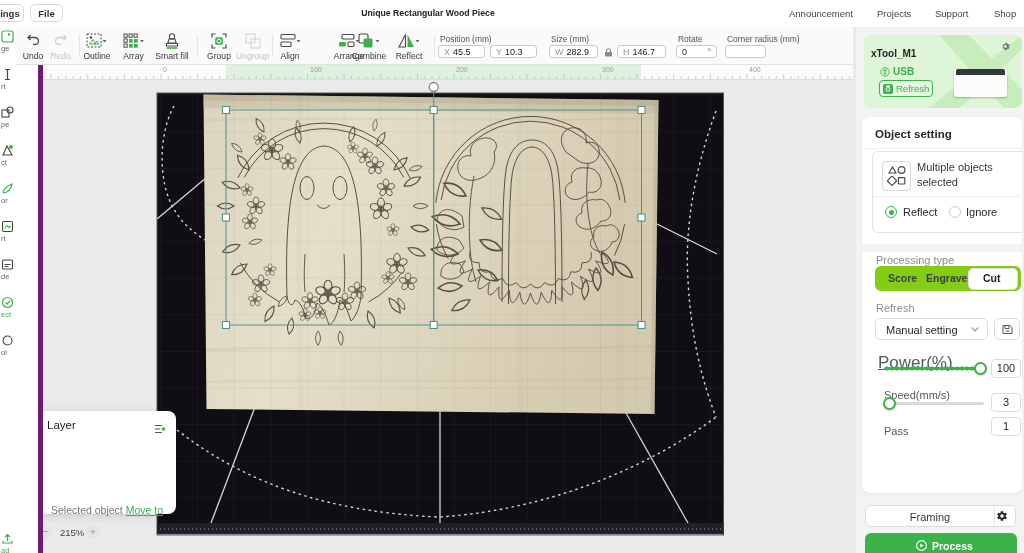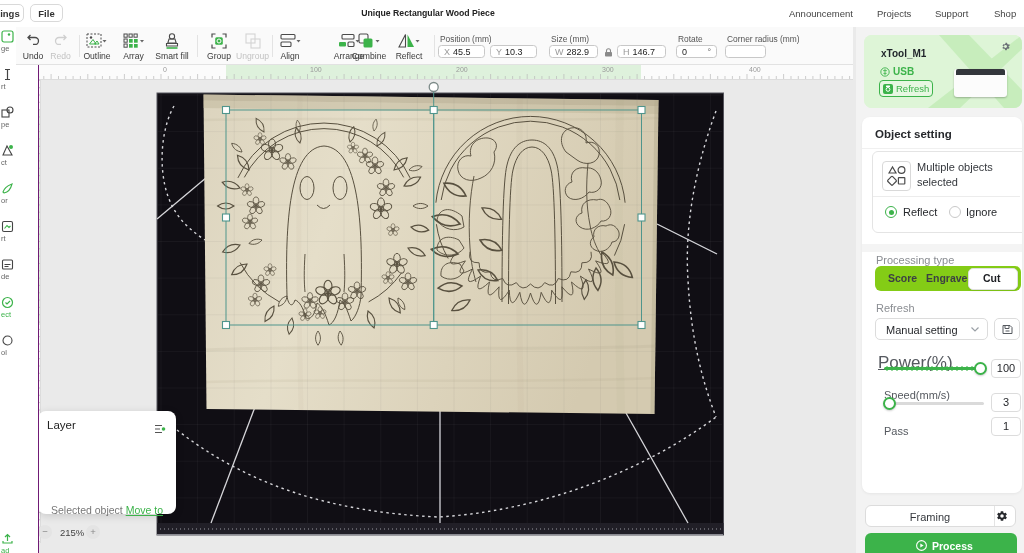--- a/index.html
+++ b/index.html
@@ -21,21 +21,21 @@
   .tool .lbl{position:absolute;left:0;top:24px;width:100%;font-size:8.6px;color:#3a3a3a;}
   .tool.dis .lbl{color:#c3c3c3;}
   .sep{position:absolute;top:8px;width:1px;height:22px;background:#e3e3e3;}
   .flabel{position:absolute;top:7px;font-size:8.4px;color:#555;}
   .finput{position:absolute;top:18px;height:13px;border:1px solid #c8c8c8;border-radius:3.5px;
           background:#fff;font-size:9px;color:#222;line-height:13px;padding-left:5px;
           box-sizing:border-box;}
   .finput .pfx{color:#999;margin-right:3px;}
   
   #sidebar{left:0;top:27px;width:26px;height:526px;background:#fff;z-index:1;
-           border-right:1px solid #701a75;box-sizing:border-box;overflow:hidden;padding-left:38px;}
+           border-right:5px solid #701a75;box-sizing:border-box;overflow:hidden;padding-left:38px;}
   .sit{position:absolute;left:0;width:26px;text-align:left;}
   .sit .ic{position:absolute;left:1px;top:0;width:13px;height:13px;}
   .sit .sl{position:absolute;left:1px;top:14px;font-size:7.5px;color:#666;}
   
   #rpanel{left:856px;top:27px;width:168px;height:526px;background:#f3f3f3;}
   #devcard{position:absolute;left:8px;top:8px;width:158px;height:73px;border-radius:8px;
            background:#def5d7;overflow:hidden;}
   #setcard{position:absolute;left:6px;top:90px;width:160px;height:376px;border-radius:8px;
            background:#fff;box-shadow:0 1px 3px rgba(0,0,0,.06);overflow:hidden;}
   #framing{position:absolute;left:9px;top:478px;width:151px;height:22px;background:#fff;
@@ -410,21 +410,21 @@
 
 <div class="abs" id="rpanel">
   <div id="devcard">
     <svg width="158" height="73" viewBox="0 0 158 73" style="position:absolute;left:0;top:0;">
       <rect width="158" height="73" fill="#def5d7"></rect>
       <g fill="#c3ecb8" opacity="0.85">
         <path d="M75 0 L105 0 L158 55 L158 73 L140 73 Z"></path>
         <path d="M158 0 L158 14 L96 73 L64 73 Z"></path>
       </g>
     </svg>
-    <div style="position:absolute;left:17px;top:13px;font-size:10px;font-weight:bold;color:#1f2329;">xTool_M1</div>
+    <div style="position:absolute;left:7px;top:13px;font-size:10px;font-weight:bold;color:#1f2329;">xTool_M1</div>
     <svg style="position:absolute;left:16px;top:31.5px;" width="10" height="10" viewBox="0 0 11 11">
       <circle cx="5.5" cy="5.5" r="4.6" fill="none" stroke="#3cb34a" stroke-width="1"></circle>
       <path d="M5.5 2.2 L5.5 8.8 M3.4 4 L7.6 4 M3.7 7 L7.3 7" stroke="#3cb34a" stroke-width="0.9" fill="none"></path>
     </svg>
     <div style="position:absolute;left:29px;top:31px;font-size:10px;font-weight:bold;color:#3cb34a;">USB</div>
     <div style="position:absolute;left:15px;top:45px;width:52px;height:15px;border:1px solid #3cb34a;border-radius:4px;background:rgba(255,255,255,.25);">
       <svg style="position:absolute;left:3px;top:2.5px;" width="10" height="10" viewBox="0 0 10 10">
         <rect width="10" height="10" rx="2" fill="#3cb34a"></rect>
         <circle cx="5" cy="5.4" r="1.9" fill="none" stroke="#fff" stroke-width="1"></circle>
         <rect x="3" y="1.6" width="4" height="1.4" rx="0.5" fill="#fff"></rect>

